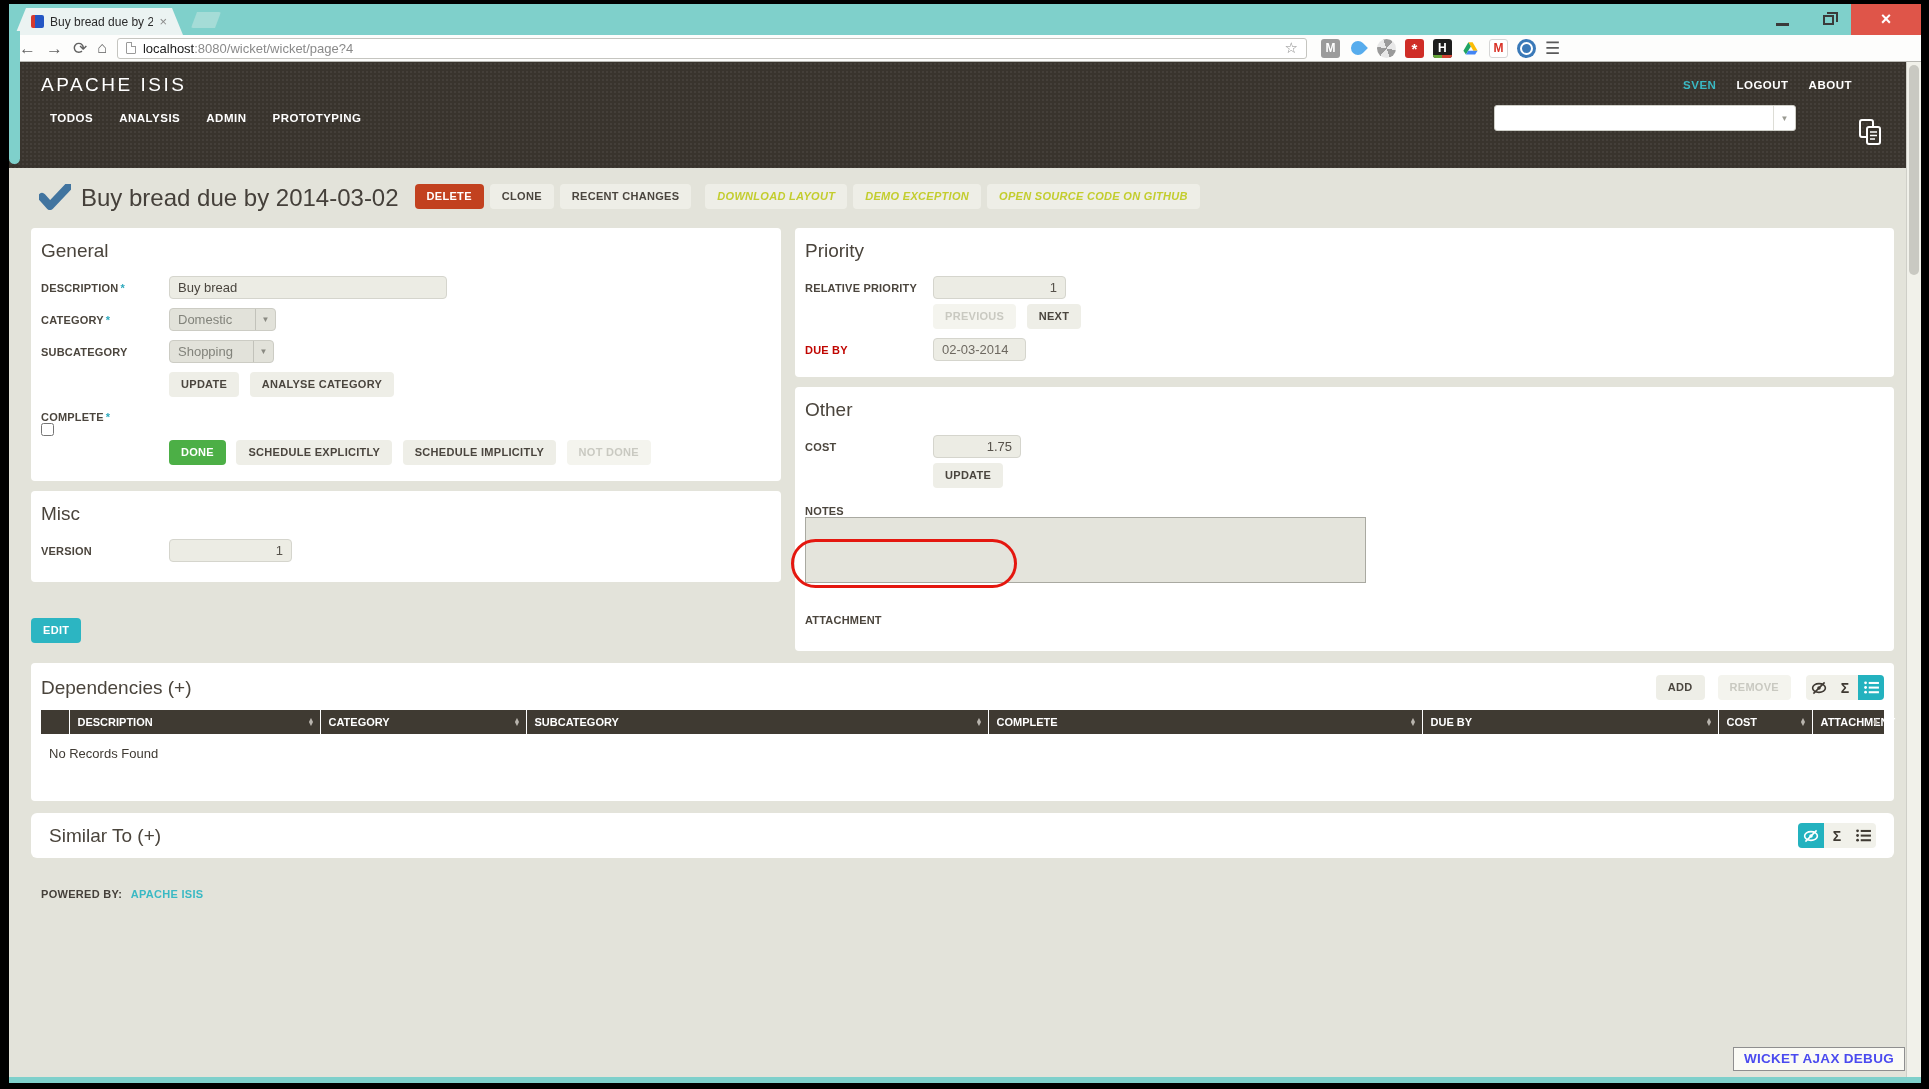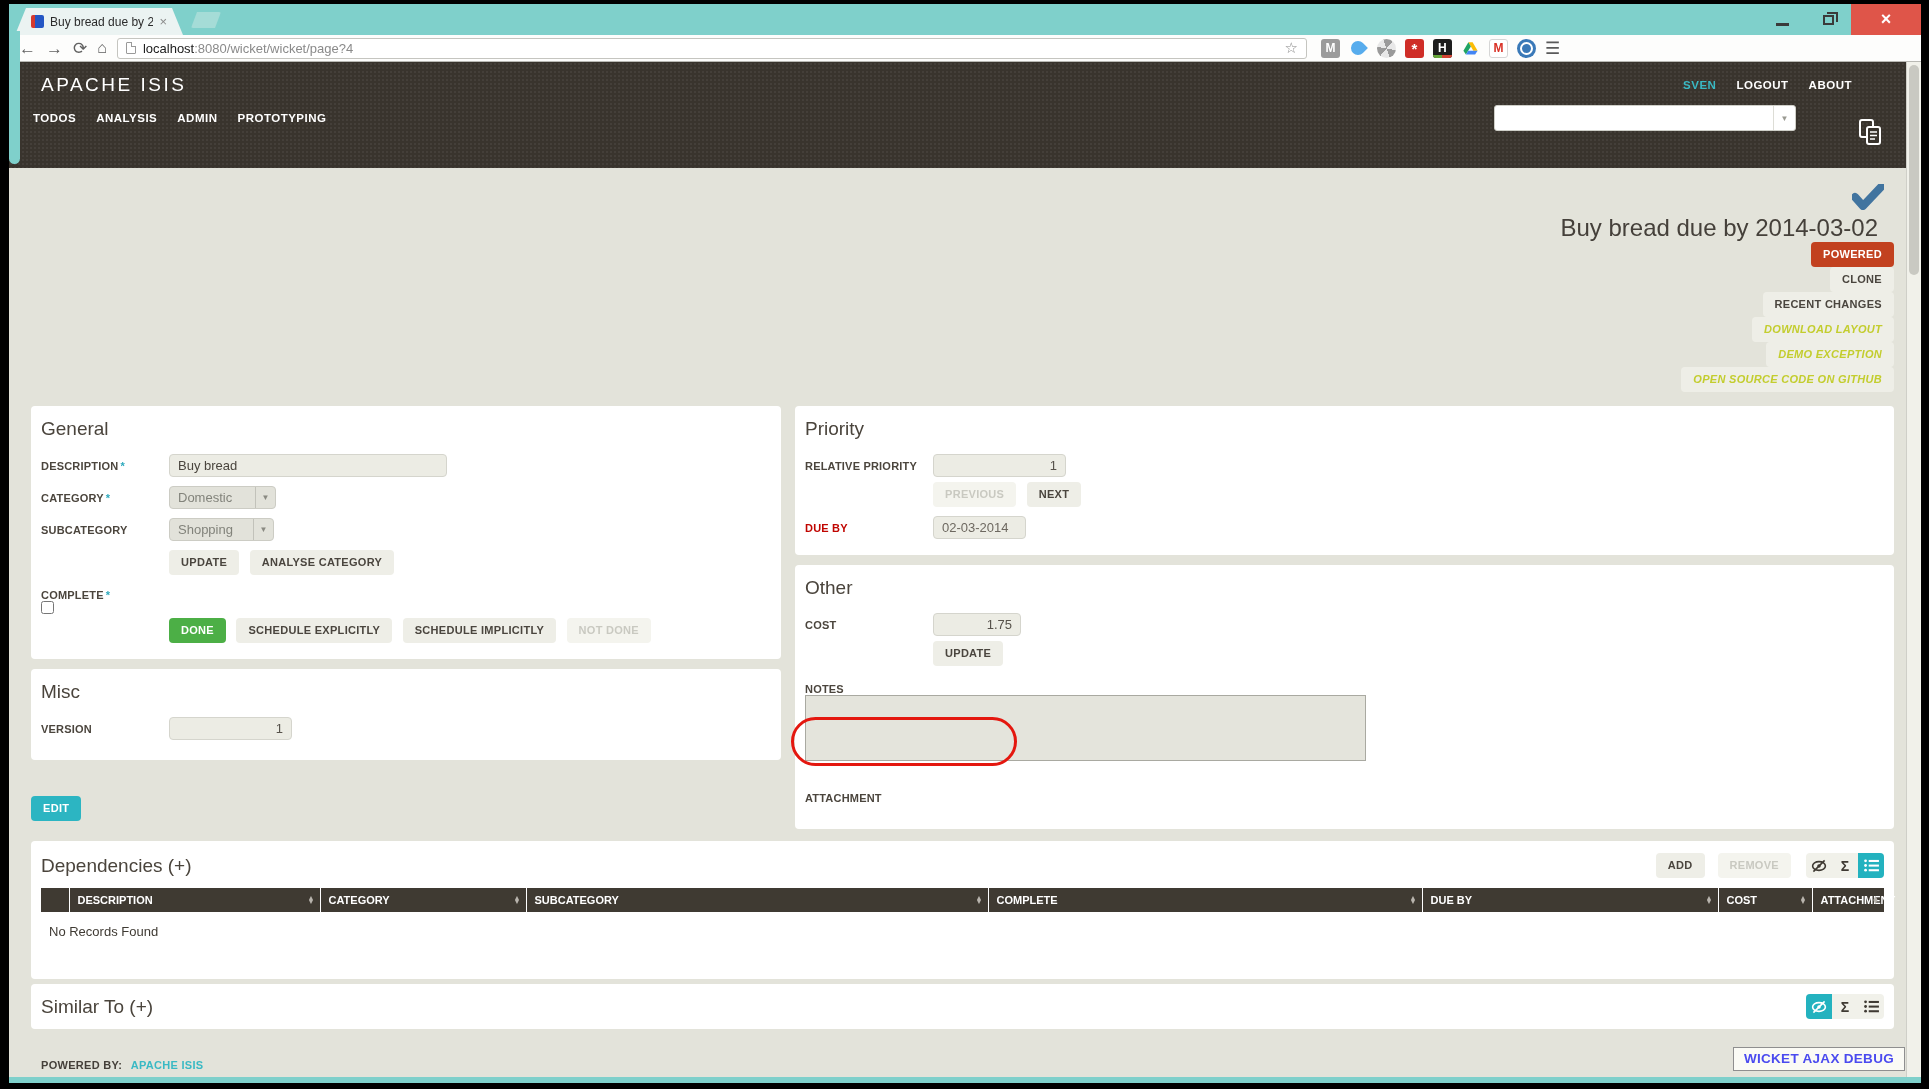--- a/index.html
+++ b/index.html
@@ -67,33 +67,33 @@
   .scroll-thumb { position:absolute; left:2px; right:2px; top:3px; height:210px; background:#c9c9c2; border-radius:5px; }
 
   
   .app-header { position:relative; height:106px; background-color:#39342d; margin-right:15px;
                 background-image:radial-gradient(rgba(255,255,255,.055) 1px, transparent 1.1px);
                 background-size:4px 4px; padding:0 24px 0 32px; }
   .brand { position:absolute; left:32px; top:12px; color:#fff; font-size:19px; letter-spacing:2.5px; font-weight:400; }
   .hdr-links { position:absolute; right:54px; top:17px; display:flex; gap:20px; }
   .hdr-link { font-size:11.5px; font-weight:bold; letter-spacing:.5px; color:#fff; }
   .hdr-link.user { color:#3ab9c4; }
-  .app-nav { position:absolute; left:24px; top:50px; display:flex; gap:20px; }
+  .app-nav { position:absolute; left:41px; top:50px; display:flex; gap:26px; }
   .nav-item { font-size:11.5px; font-weight:bold; letter-spacing:.5px; color:#fff; }
   .search-wrap { position:absolute; right:110px; top:43px; width:302px; height:26px; background:#fff;
                  border:1px solid #cfcfc8; border-radius:3px; display:flex; }
   .search-input { flex:1; border:none; outline:none; background:transparent; padding:0 8px; font-size:13px; color:#333; }
   .search-caret { width:22px; border-left:1px solid #ddddd6; display:flex; align-items:center; justify-content:center;
                   color:#9a9a92; font-size:8px; }
   .copy-icon { position:absolute; right:22px; top:56px; }
 
   
   .main { margin-right:15px; padding:14px 12px 0 22px; }
 
-  .title-row { display:flex; align-items:flex-end; margin:2px 0 14px 8px;flex-direction:column; }
+  .title-row { display:flex; align-items:flex-start; margin:2px 0 14px 8px; }
   .check-icon { margin-right:10px; }
   .page-title { font-size:24px; color:#45403a; margin-right:16px; }
 
   .btn { display:inline-block; border:none; border-radius:4px; background:#eeeee7; color:#4a453e;
          font-family:"Liberation Sans",sans-serif; font-size:11px; font-weight:bold; letter-spacing:.3px;
          padding:7px 12px; line-height:1; cursor:pointer; white-space:nowrap; }
   .btn + .btn { margin-left:6px; }
   .btn.danger { background:#c2411f; color:#fff; }
   .btn.success { background:#4caf46; color:#fff; }
   .btn.teal { background:#2cb5c2; color:#fff; }
@@ -140,21 +140,21 @@
   .toggle.active { background:#23b2bf; color:#fff; }
 
   table.deps { width:100%; border-collapse:collapse; table-layout:fixed; }
   table.deps th { background:#3f3a32; color:#fff; font-size:11px; font-weight:bold; text-align:left;
                   padding:6px 8px; border-left:1px solid rgba(255,255,255,.12); position:relative; }
   table.deps th:first-child { border-left:none; }
   .sort { position:absolute; right:5px; top:50%; transform:translateY(-50%); display:flex;
           flex-direction:column; line-height:.55; color:#b8b4ad; font-size:7px; }
   td.empty { background:#fff; font-size:13px; color:#3f3a33; padding:12px 8px 26px; }
 
-  .sim-card { margin-top:5px; padding:10px 10px; }
+  .sim-card { margin-top:12px; padding:10px 18px;border-radius:6px; }
   .sim-head { display:flex; align-items:center; }
   .sim-head h3 { margin:0; flex:1; }
 
   .footer { margin:30px 0 0 10px; font-size:11px; font-weight:bold; color:#45403a; letter-spacing:.3px; }
   .footer a { color:#3ab9c4; text-decoration:none; margin-left:5px; }
 
   .debug-box { position:absolute; right:16px; bottom:6px; background:#fbfbf5; border:1px solid #8f8f8f;
                padding:3px 10px 4px; font-size:13.5px; font-weight:bold; color:#4b4bEF; letter-spacing:.3px; }
 </style>
 </head>
@@ -243,21 +243,21 @@
 
   <div class="main">
 
     <div class="title-row">
       <span class="check-icon">
         <svg width="32" height="26" viewBox="0 0 32 26">
           <path d="M3 13 L11 22 L29 3" fill="none" stroke="#41749f" stroke-width="8" stroke-linecap="round" stroke-linejoin="round"></path>
         </svg>
       </span>
       <span class="page-title">Buy bread due by 2014-03-02</span>
-      <button class="btn danger">POWERED</button>
+      <button class="btn danger">DELETE</button>
       <button class="btn">CLONE</button>
       <button class="btn">RECENT CHANGES</button>
       <button class="btn proto proto-first">DOWNLOAD LAYOUT</button>
       <button class="btn proto">DEMO EXCEPTION</button>
       <button class="btn proto">OPEN SOURCE CODE ON GITHUB</button>
     </div>
 
     <div class="grid">
 
       <div class="stack">

